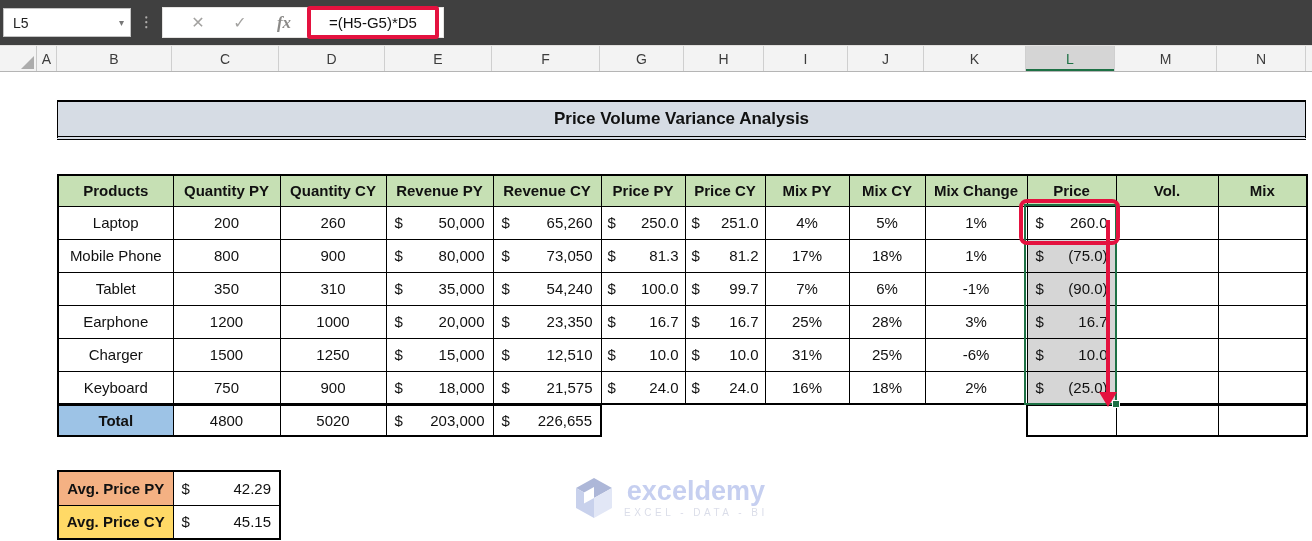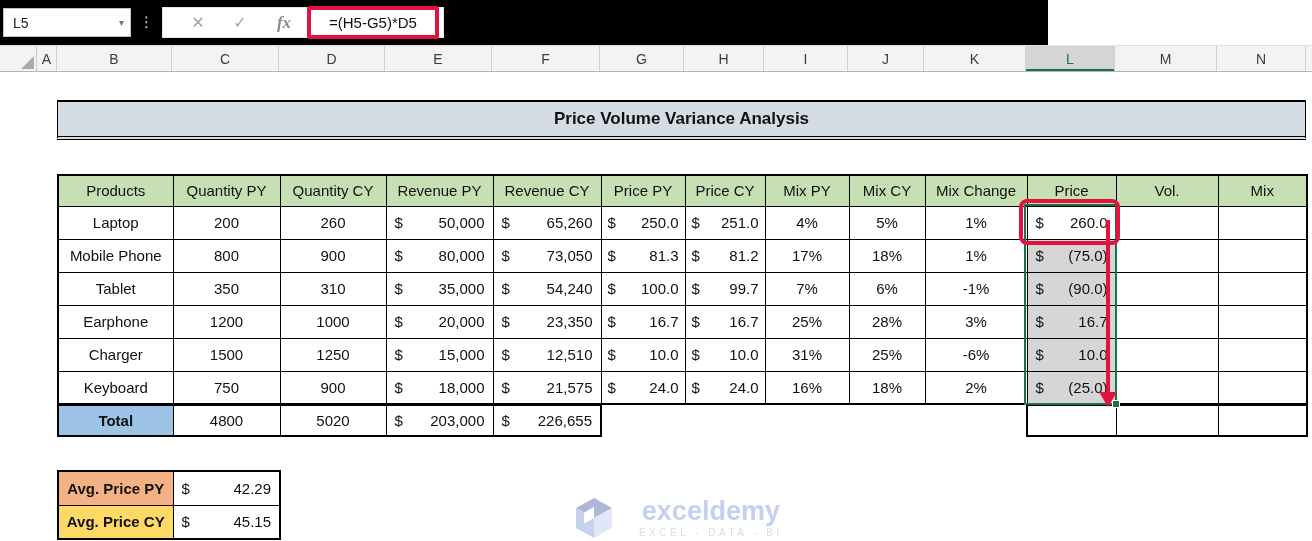--- a/index.html
+++ b/index.html
@@ -2,21 +2,21 @@
 <html style="--hdr: #C6E0B4; --banner: #D6DCE4; --total: #9DC3E6; --avgpy: #F4B183; --avgcy: #FFD966; --selgray: #D6D6D6; --red: #E4123F; --green: #1E7145;"><head>
 <meta charset="utf-8">
 <style>
   * { margin:0; padding:0; box-sizing:border-box; }
   html,body { background:#fff; }
   #app {
     position:relative; width:1312px; height:541px; overflow:hidden;
     font-family:"Liberation Sans", sans-serif; background:#fff;
   }
   
-  .toolbar { position:absolute; left:0; top:0; width:1048px; height:45px; background:#000000; }
+  .toolbar { position:absolute; left:0; top:0; width:1312px; height:45px; background:#404040; }
   .namebox {
     position:absolute; left:3px; top:8px; width:128px; height:29px; background:#fff;
     border:1px solid #c4c4c4; display:flex; align-items:center; justify-content:space-between;
     padding:0 6px 0 9px; font-size:14px; color:#222;
   }
   .nb-arrow { color:#777; font-size:10px; }
   .dots { position:absolute; left:144px; top:6px; color:#b0aeac; font-size:17px; letter-spacing:0; line-height:33px; }
   .fbar-bg { position:absolute; left:162px; top:7px; width:282px; height:31px; background:#fff; border:1px solid #e6e4e2; }
   .fbtn { position:absolute; top:7px; height:31px; line-height:31px; text-align:center; width:40px; color:#a3a2a0; font-size:16px; }
   .fbtn.cancel { left:178px; }
@@ -52,42 +52,42 @@
   .banner {
     position:absolute; left:57px; top:28px; width:1249px; height:40px;
     background:var(--banner); border-top:2px solid #000; border-bottom:4px double #000;
     border-left:1px solid #000; border-right:1px solid #000;
     display:flex; align-items:center; justify-content:center;
     font-size:17px; font-weight:bold; color:#111;
   }
   table.xl { border-collapse:collapse; table-layout:fixed; position:absolute; }
   table.xl td, table.xl th { border:1px solid #000; font-size:15px; color:#111; overflow:hidden; white-space:nowrap; }
   table.main { left:57px; top:102px; width:1249px; border:2px solid #000; }
-  table.main thead th { background:var(--hdr); font-weight:normal; text-align:center; height:31px; }
+  table.main thead th { background:var(--hdr); font-weight:bold; text-align:center; height:31px; }
   table.main tbody td { height:33px; text-align:center; background:#fff; }
   td.cell-selgray { background:var(--selgray) !important; }
   .curwrap { display:flex; justify-content:space-between; align-items:center; padding:0 8px; width:100%; }
   .curwrap.tight { padding:0 6px; }
   table.totalrow { left:57px; top:332px; width:543px; border:2px solid #000; border-top:2px solid #000; }
   table.totalrow td { height:31px; text-align:center; }
   td.total-label { background:var(--total); font-weight:bold; }
   table.lmn { left:1026px; top:332px; width:280px; border:2px solid #000; }
   table.lmn td { height:31px; background:#fff; }
   table.avg { left:57px; top:398px; width:222px; border:2px solid #000; }
   table.avg td { height:34px; text-align:center; }
   td.avg-py { background:var(--avgpy); font-weight:bold; }
   td.avg-cy { background:var(--avgcy); font-weight:bold; }
   
   .sel-border { position:absolute; left:1024px; top:132px; width:93px; height:201px; border:2px solid var(--green); pointer-events:none; }
   .fill-handle { position:absolute; left:1112px; top:328px; width:8px; height:8px; background:var(--green); border:1px solid #fff; }
   .red-rect-cell { position:absolute; left:1019px; top:127px; width:101px; height:46px; border:4px solid var(--red); border-radius:8px; }
   .arrow-line { position:absolute; left:1106px; top:148px; width:4px; height:172px; background:var(--red); }
   .arrow-head { position:absolute; left:1099px; top:320px; width:0; height:0; border-left:9px solid transparent; border-right:9px solid transparent; border-top:15px solid var(--red); }
   
-  .watermark { position:absolute; left:574px; top:424px; display:flex; align-items:center; gap:25px; opacity:.95; }
+  .watermark { position:absolute; left:574px; top:404px; display:flex; align-items:center; gap:10px; opacity:.95; }
   .wm-text { display:flex; flex-direction:column; align-items:center; }
   .wm-brand { font-size:27px; font-weight:bold; color:#c3cdf0; line-height:26px; }
   .wm-tag { font-size:10px; color:#d9dce8; letter-spacing:3.5px; margin-top:3px; }
 </style>
 </head>
 <body>
 
 <div id="app">
 
   <div class="toolbar">

